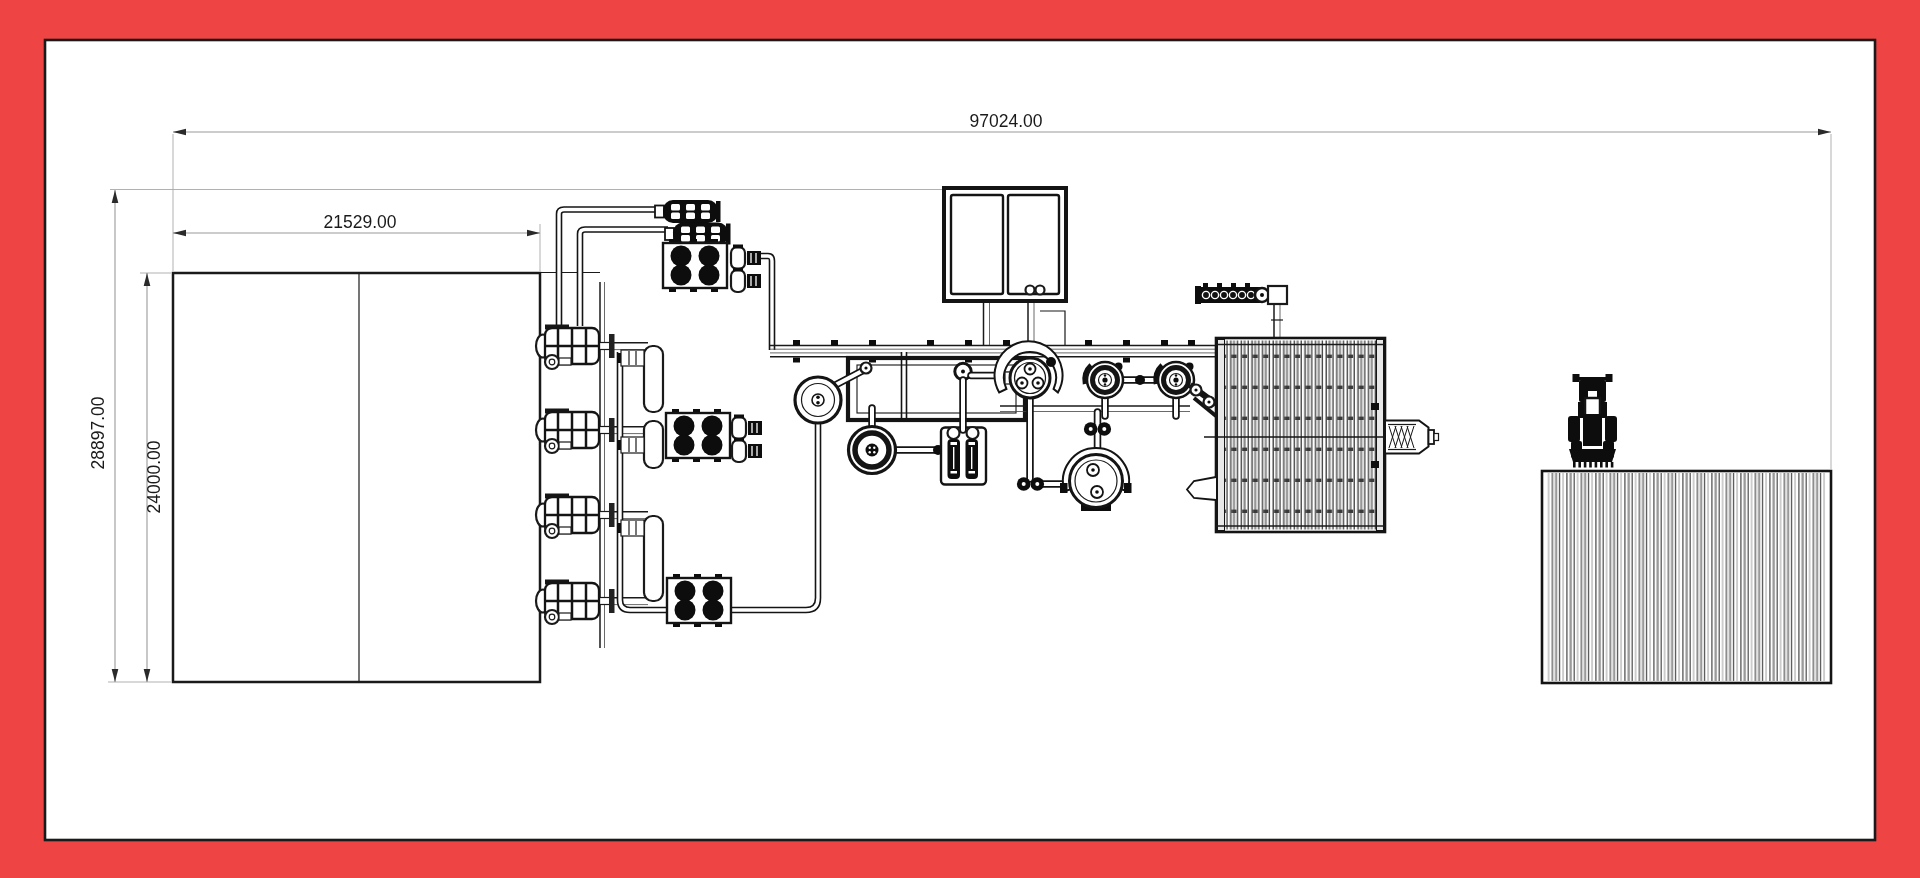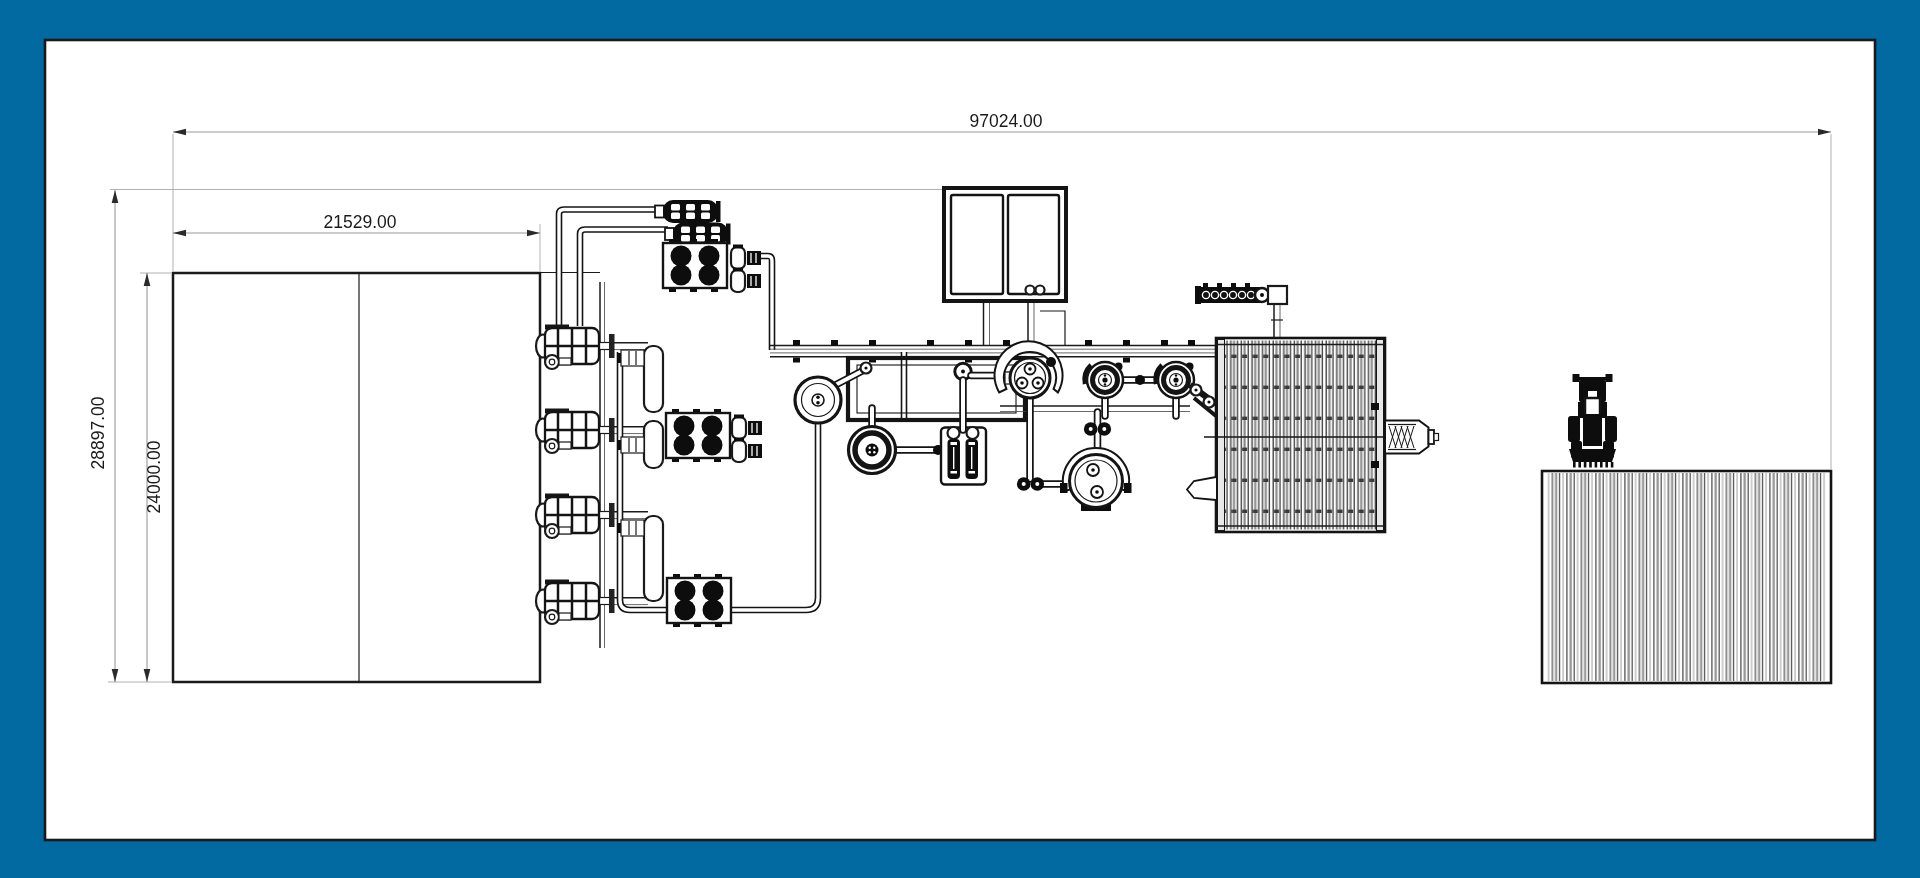--- a/index.html
+++ b/index.html
@@ -1,16 +1,16 @@
 <!DOCTYPE html>
 <html><head>
 <meta charset="utf-8">
 <style>
   html,body{margin:0;padding:0;background:#fff;}
-  .page{position:relative;width:1920px;height:878px;background:#0369a1;
+  .page{position:relative;width:1920px;height:878px;background:#ef4444;
         font-family:"Liberation Sans", sans-serif;overflow:hidden;}
   svg{position:absolute;left:0;top:0;}
   svg text{font-family:"Liberation Sans", sans-serif;font-size:17.5px;fill:#1a1a1a;}
   .thin{stroke:#1a1a1a;stroke-width:1.2;fill:none;}
   .med{stroke:#1a1a1a;stroke-width:2.2;fill:none;}
   .dim{stroke:#9a9a9a;stroke-width:1.1;fill:none;}
   .wit{stroke:#a8a8a8;stroke-width:0.9;fill:none;}
   .arrow{fill:#2a2a2a;stroke:none;}
   .wfill{fill:#ffffff;}
   .dfill{fill:#0d0d0d;}

